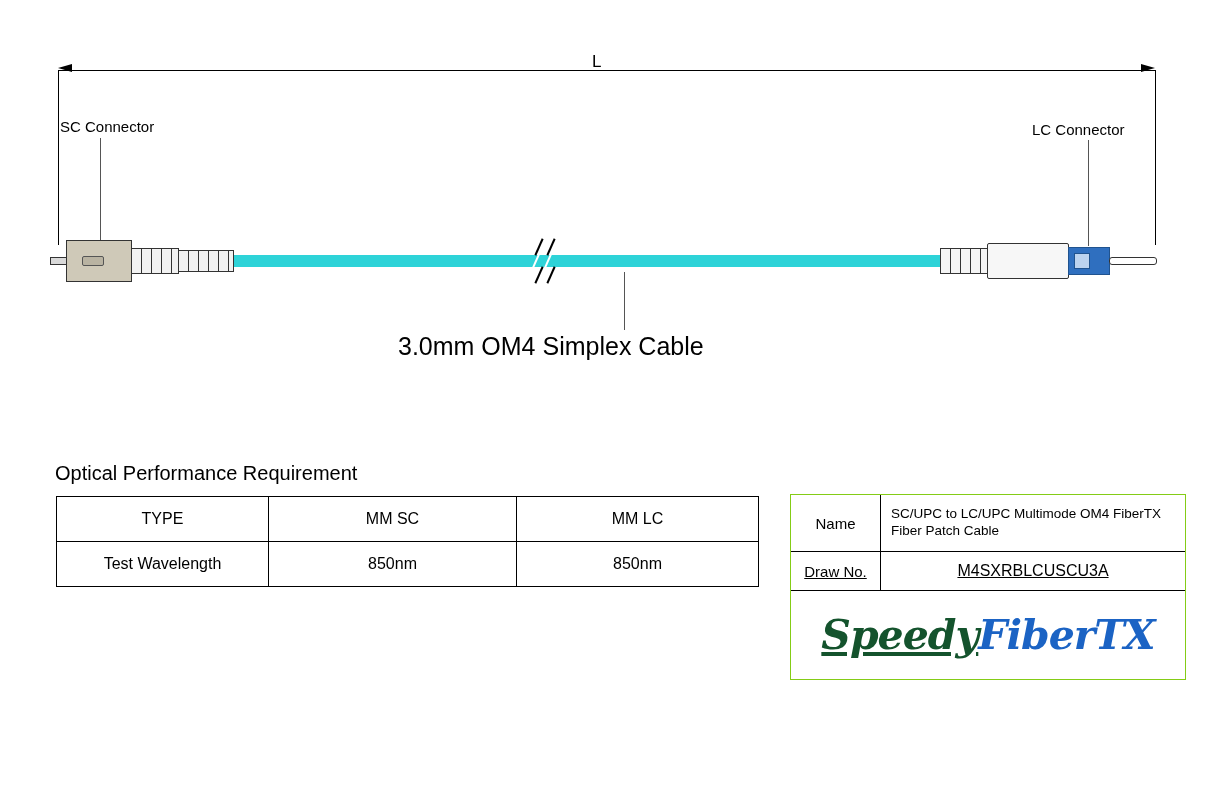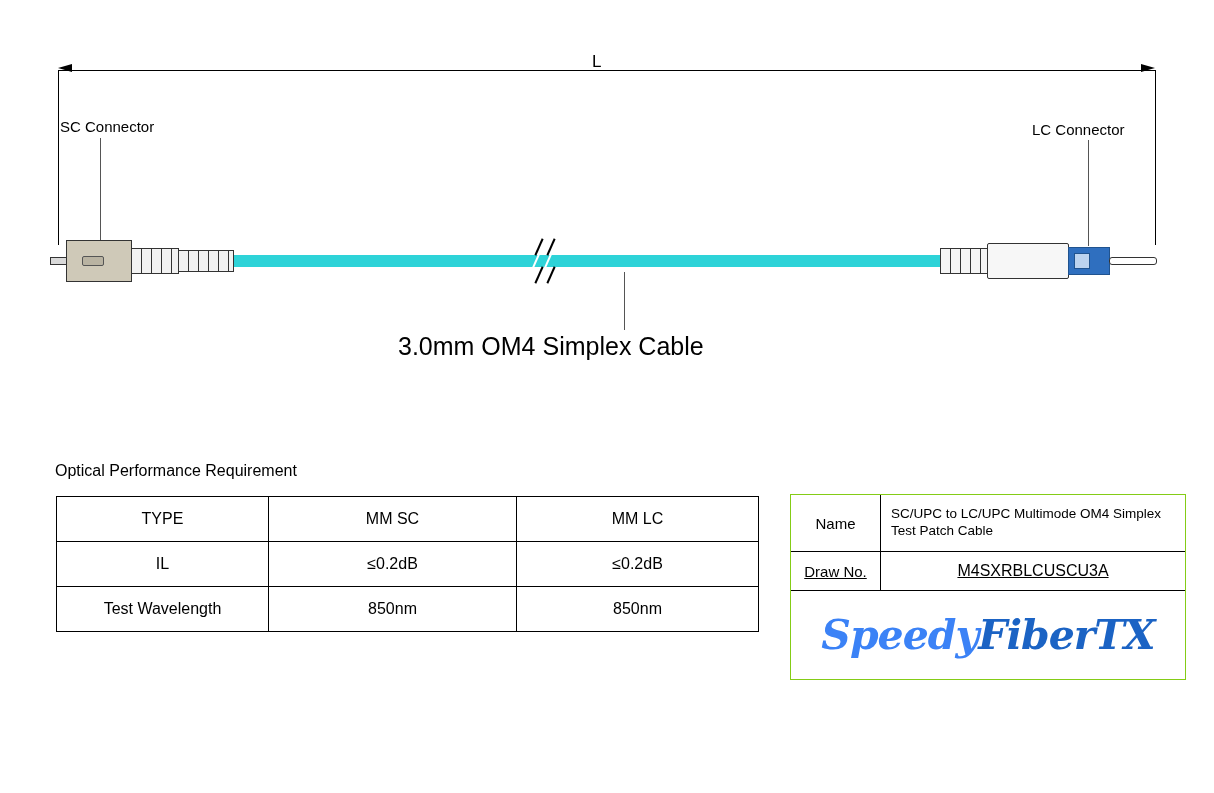--- a/index.html
+++ b/index.html
@@ -231,21 +231,21 @@
     border: 1px solid #333;
     box-sizing: border-box;
     border-radius: 3px;
   }
 
   
   .section-title {
     position: absolute;
     left: 55px;
     top: 462px;
-    font-size: 16px;
+    font-size: 20px;
   }
 
   
   .perf-table {
     position: absolute;
     left: 56px;
     top: 496px;
     border-collapse: collapse;
     table-layout: fixed;
   }
@@ -306,21 +306,21 @@
     justify-content: center;
   }
   .logo {
     font-family: "DejaVu Serif", serif;
     font-style: italic;
     font-weight: bold;
     font-size: 41px;
     letter-spacing: -1px;
     white-space: nowrap;
   }
-  .logo .part-red  { color: #3b82f6; }
+  .logo .part-red  { color: #14532d; text-decoration: underline; }
   .logo .part-blue { color: #1b63c4; }
 </style>
 </head>
 <body>
 
 <div class="stage">
 
   <div class="dim-line"></div>
   <div class="dim-arrow left"></div>
   <div class="dim-arrow right"></div>
@@ -375,36 +375,31 @@
   <table class="perf-table">
     <thead>
       <tr>
         <th class="c0">TYPE</th>
         <th class="c1">MM SC</th>
         <th class="c2">MM LC</th>
       </tr>
     </thead>
     <tbody>
       <tr>
-        <td class="c0">IL</td>
-        <td class="c1">≤0.2dB</td>
-        <td class="c2">≤0.2dB</td>
-      </tr>
-      <tr>
         <td class="c0">Test Wavelength</td>
         <td class="c1">850nm</td>
         <td class="c2">850nm</td>
       </tr>
     </tbody>
   </table>
 
   <div class="info-block">
     <div class="info-row row-name">
       <div class="info-label">Name</div>
-      <div class="info-value">SC/UPC to LC/UPC Multimode OM4 Simplex Test Patch Cable</div>
+      <div class="info-value">SC/UPC to LC/UPC Multimode OM4 FiberTX Fiber Patch Cable</div>
     </div>
     <div class="info-row row-draw">
       <div class="info-label">Draw No.</div>
       <div class="info-value">M4SXRBLCUSCU3A</div>
     </div>
     <div class="logo-row">
       <div class="logo"><span class="part-red">Speedy</span><span class="part-blue">FiberTX</span></div>
     </div>
   </div>
 

